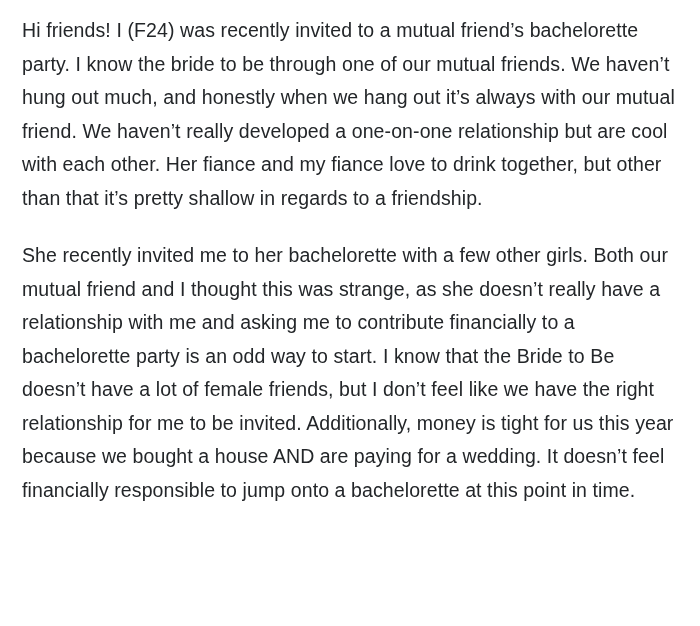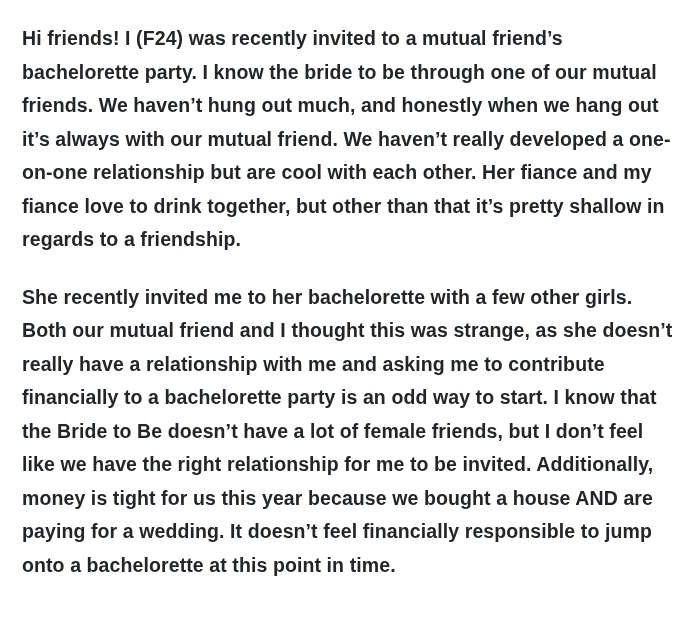--- a/index.html
+++ b/index.html
@@ -12,26 +12,26 @@
     height: 626px;
     overflow: hidden;
     font-family: "Liberation Sans", sans-serif;
     color: #222222;
   }
   .post {
     padding: 14px 24px 0 22px;
     box-sizing: border-box;
   }
   .post p {
-    margin: 8px 0 24px 0;
+    margin: 0 0 24px 0;
     font-size: 19.5px;
     line-height: 33.5px;
     color: #232629;
     letter-spacing: 0.1px;
-    font-weight: 700;
+    font-weight: 400;
   }
   .post p:last-child {
     margin-bottom: 0;
   }
 </style>
 </head>
 <body>
 
 <div class="post">
   <p>Hi friends! I (F24) was recently invited to a mutual friend’s bachelorette party. I know the bride to be through one of our mutual friends. We haven’t hung out much, and honestly when we hang out it’s always with our mutual friend. We haven’t really developed a one-on-one relationship but are cool with each other. Her fiance and my fiance love to drink together, but other than that it’s pretty shallow in regards to a friendship.</p>

